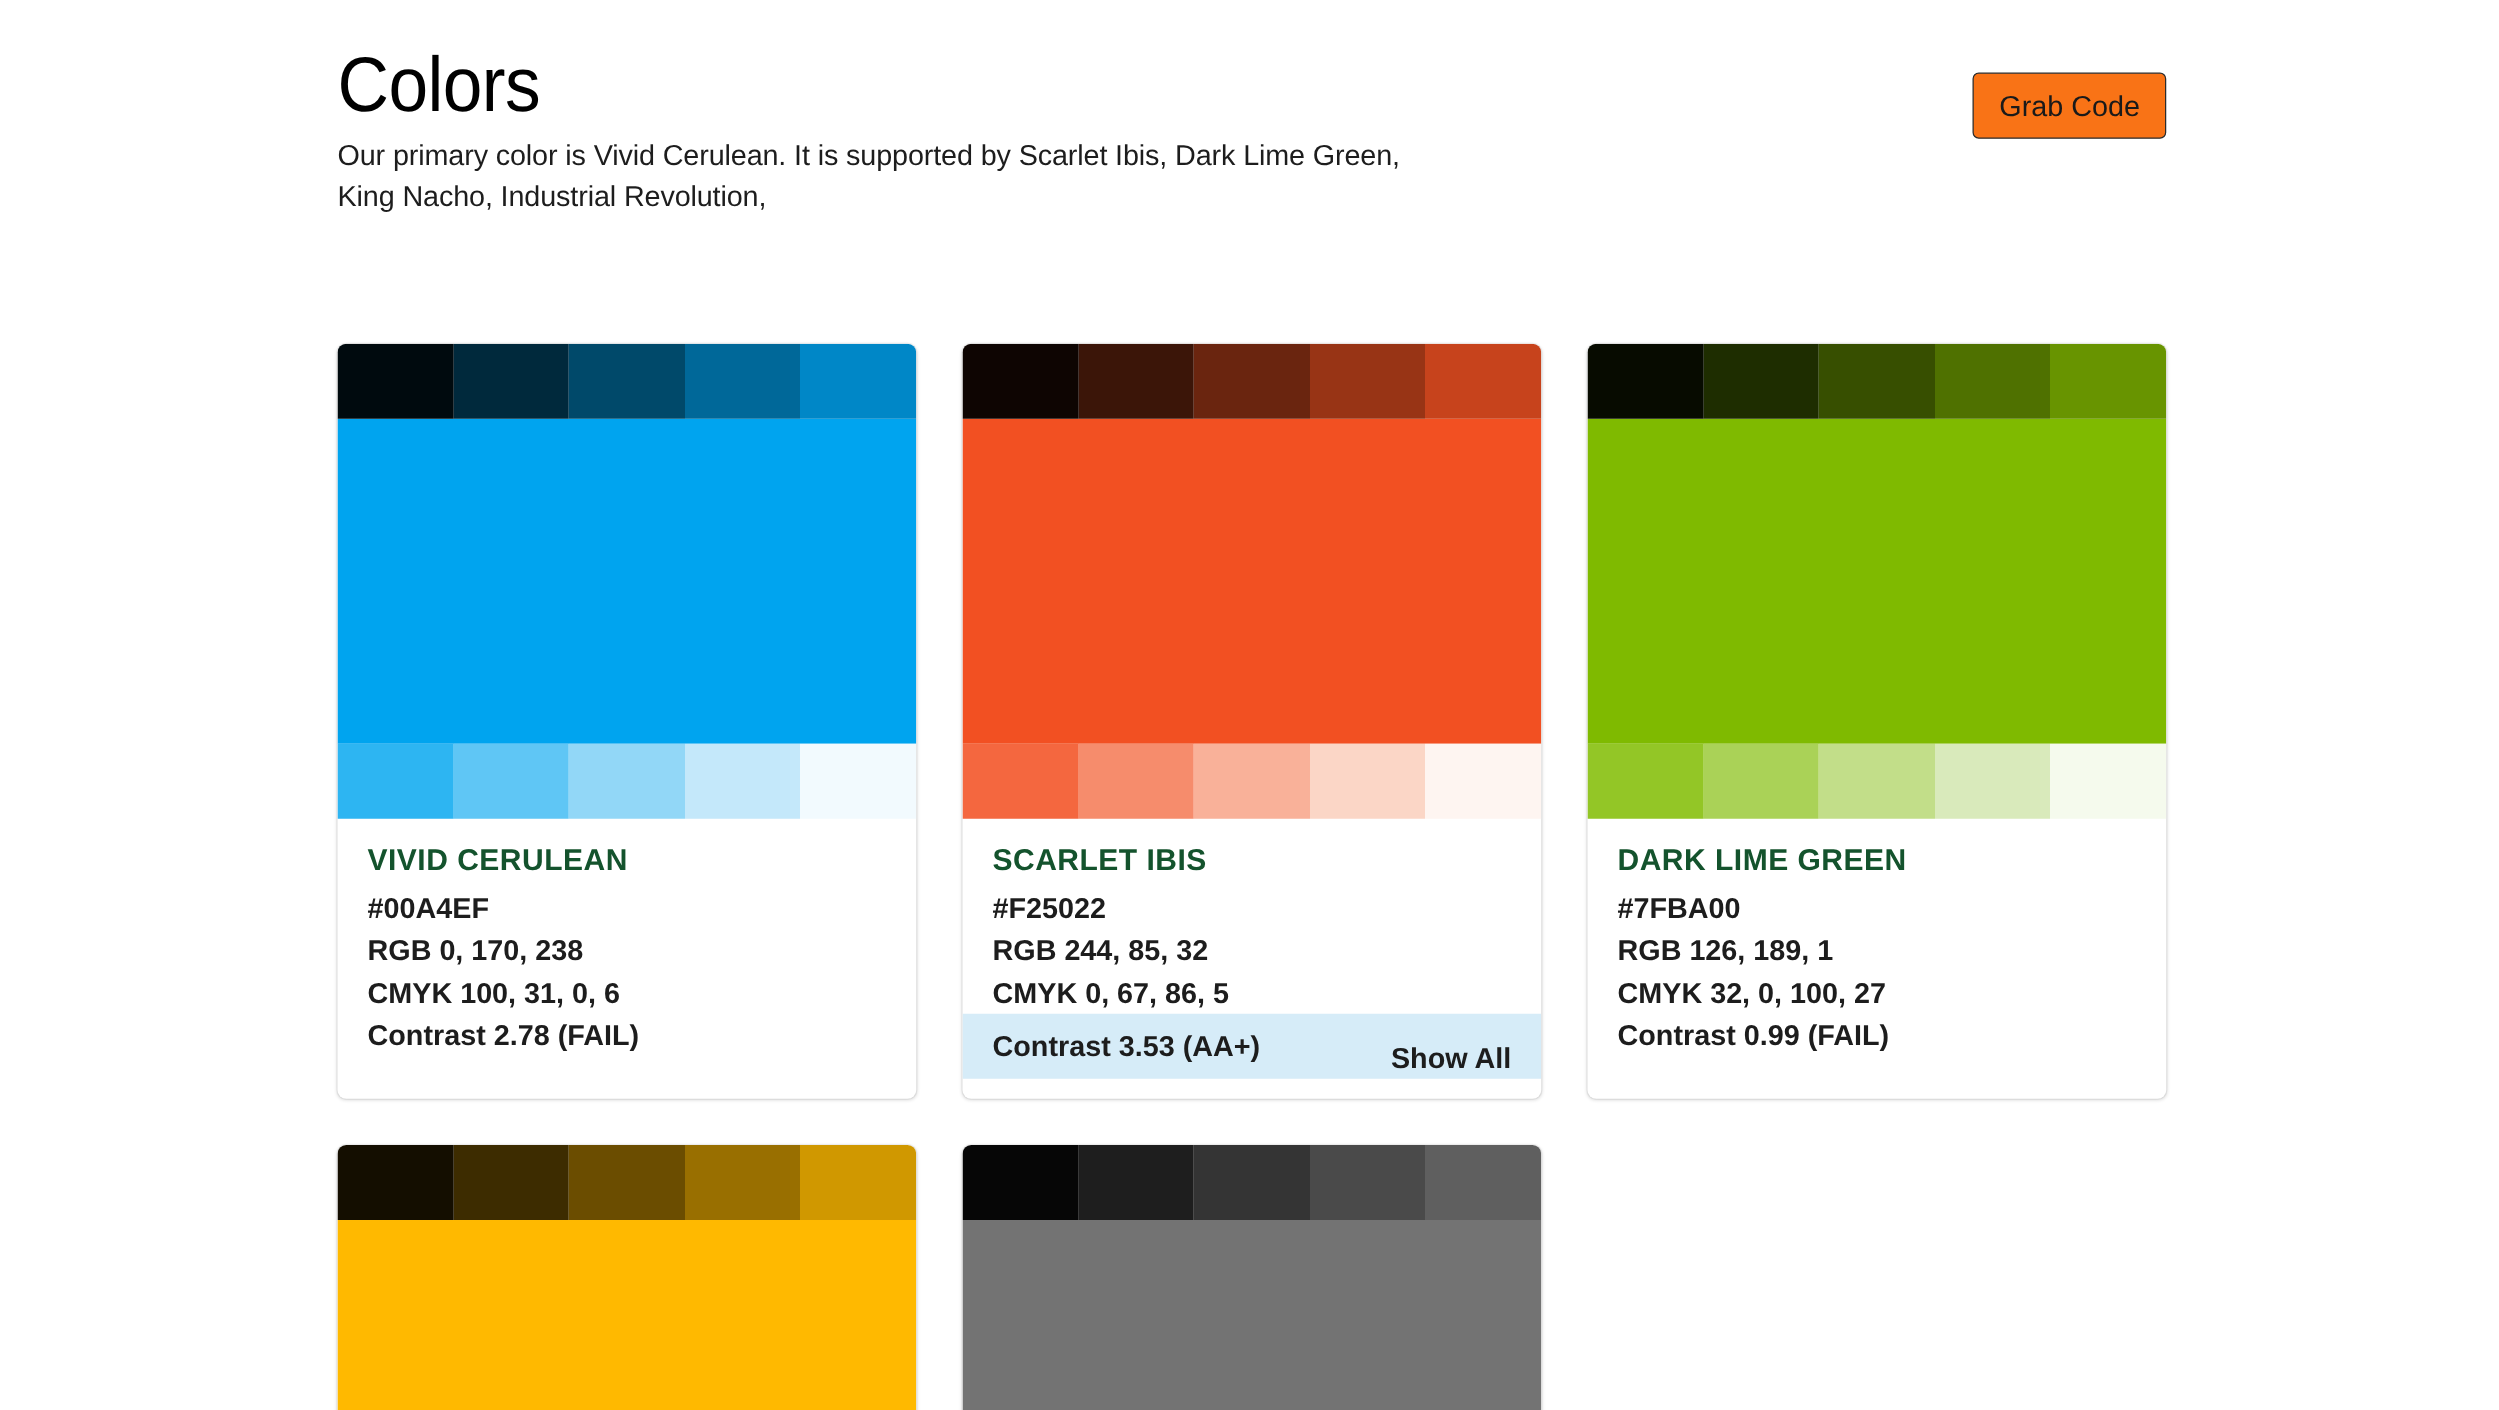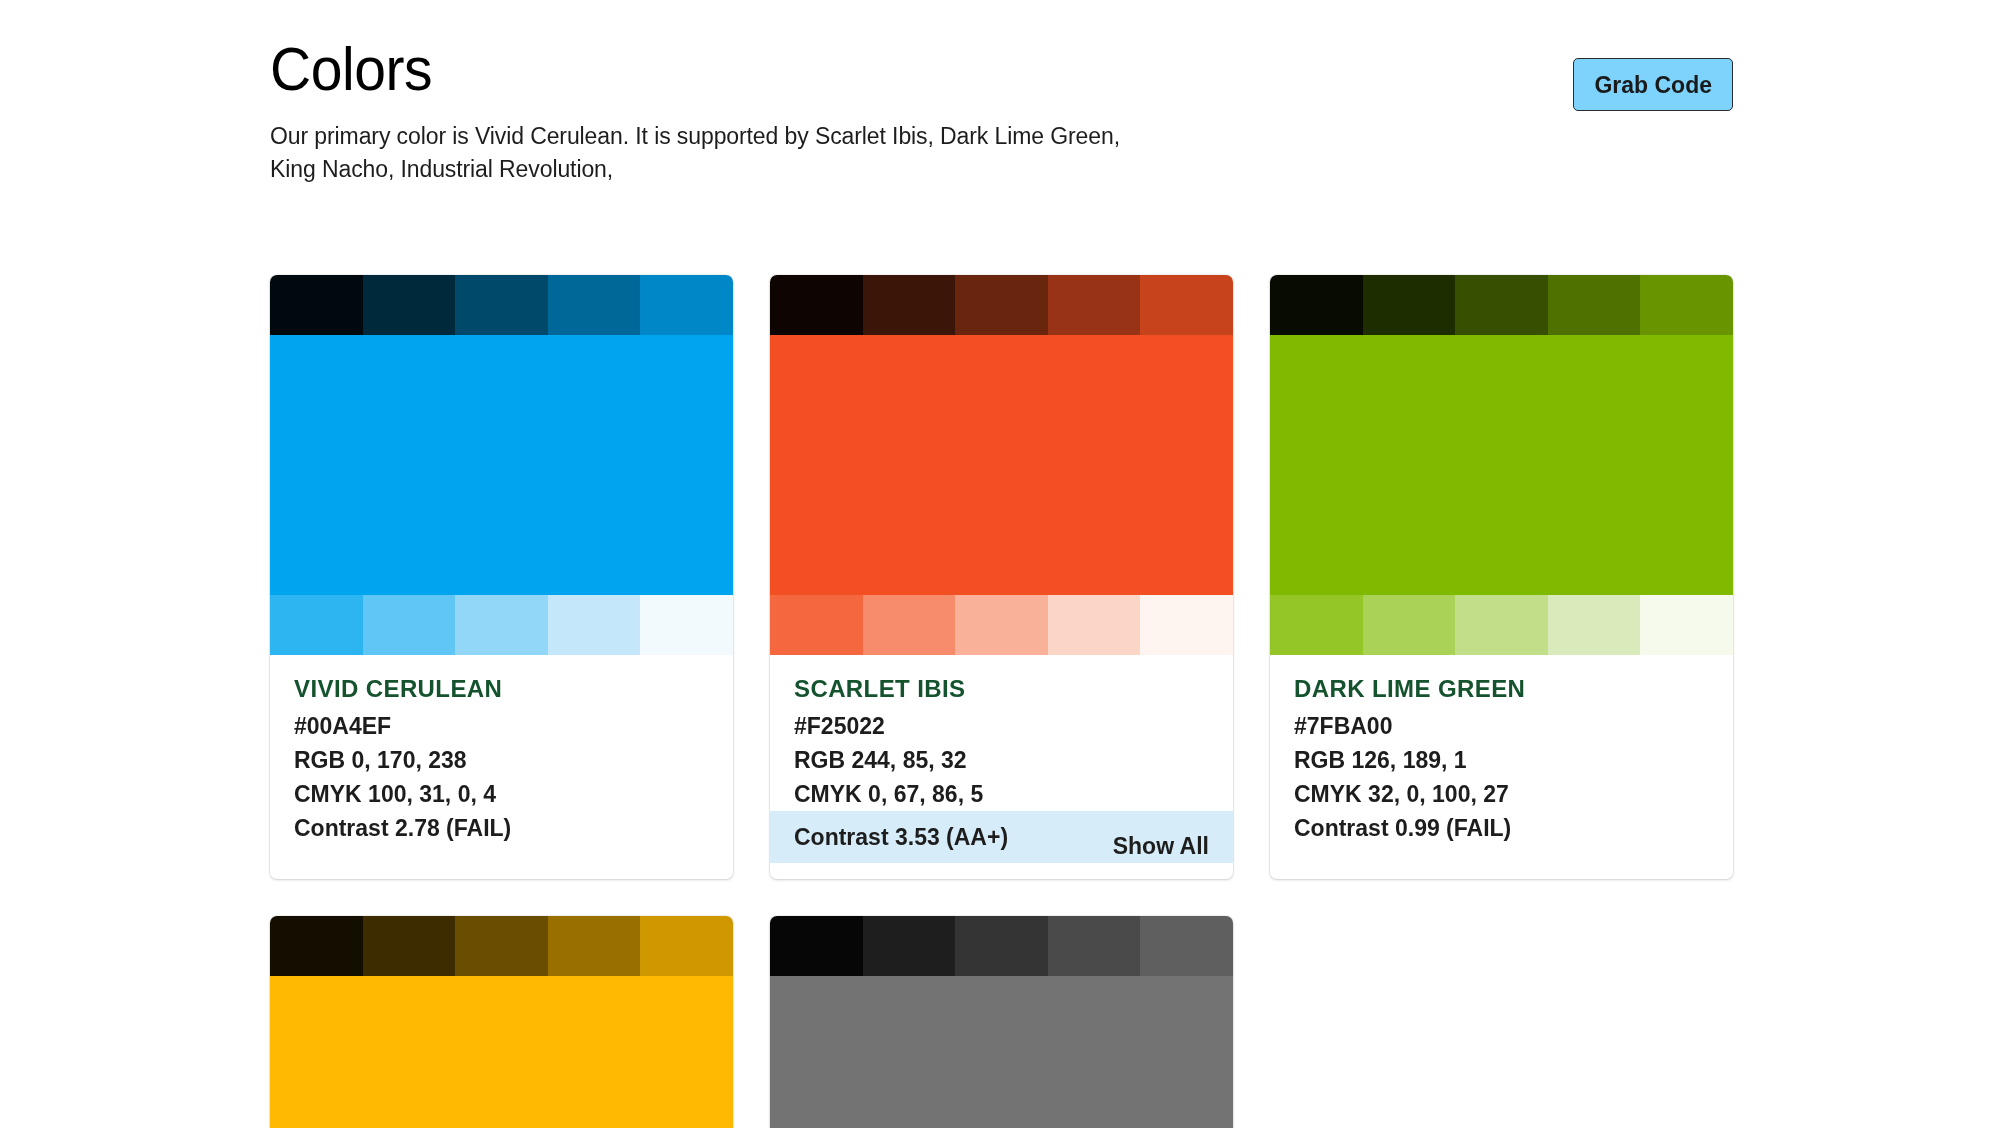--- a/index.html
+++ b/index.html
@@ -42,36 +42,35 @@
     transform: scaleX(0.92);
     transform-origin: left top;
   }
   .grab-code-btn {
     position: absolute;
     right: 0;
     top: 24px;
     min-width: 145px;
     height: 53px;
     padding: 0 20px;
-    background: #7dd3fc;
+    background: #f97316;
     border: 1.5px solid #2b2b2b;
     border-radius: 5px;
     font-family: "Liberation Sans", "DejaVu Sans", sans-serif;
     font-size: 23px;
     line-height: 50px;
     color: #1a1a1a;
     text-align: center;
     cursor: pointer;
     white-space: nowrap;
-    font-weight: bold;
   }
   .subtitle {
     position: absolute;
     left: 0;
-    top: 86px;
+    top: 74px;
     width: 900px;
     font-size: 23px;
     line-height: 33px;
     color: #1d1d1d;
     letter-spacing: -0.1px;
   }
 
   
   .grid {
     position: absolute;
@@ -166,21 +165,21 @@
         </div>
         <div class="card-info">
           <div class="card-name">VIVID CERULEAN</div>
           <div class="info-row">
             <span>#00A4EF</span>
           </div>
           <div class="info-row">
             <span>RGB 0, 170, 238</span>
           </div>
           <div class="info-row">
-            <span>CMYK 100, 31, 0, 4</span>
+            <span>CMYK 100, 31, 0, 6</span>
           </div>
           <div class="info-row">
             <span>Contrast 2.78 (FAIL)</span>
           </div>
         </div>
       </div>
       <div class="card">
         <div class="swatch-strip">
           <div class="chip" style="background: rgb(14, 5, 2);"></div>
           <div class="chip" style="background: rgb(59, 21, 8);"></div>

